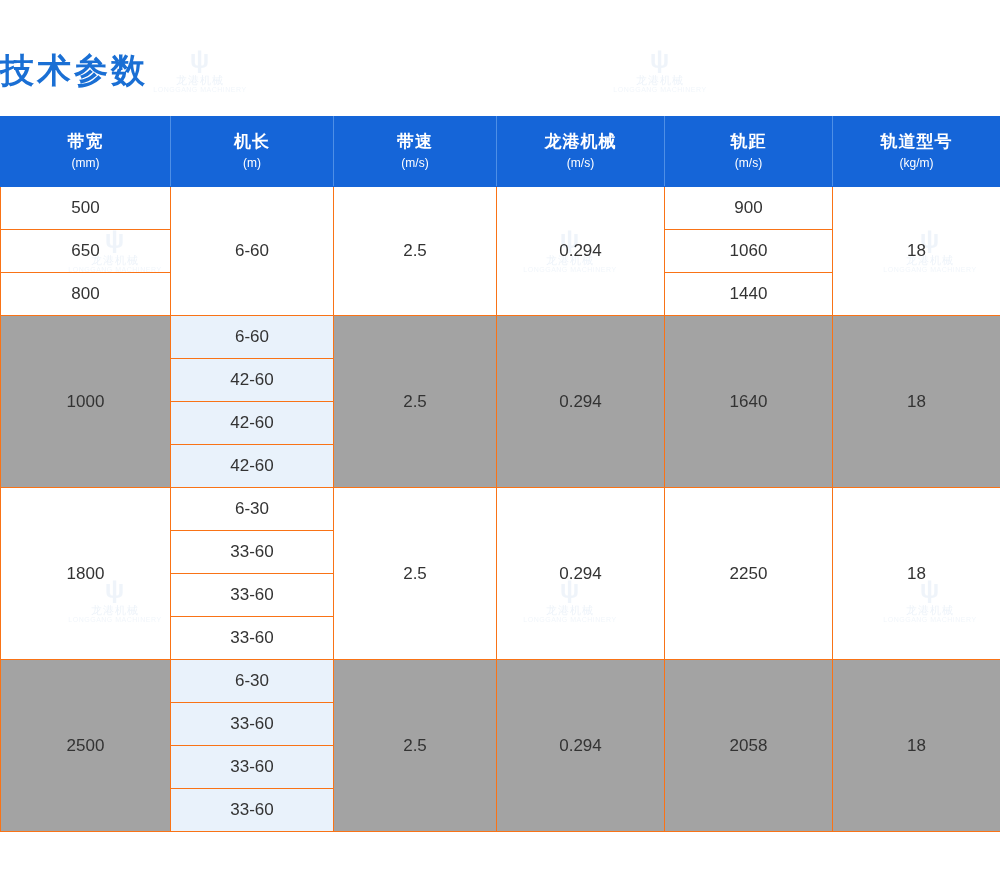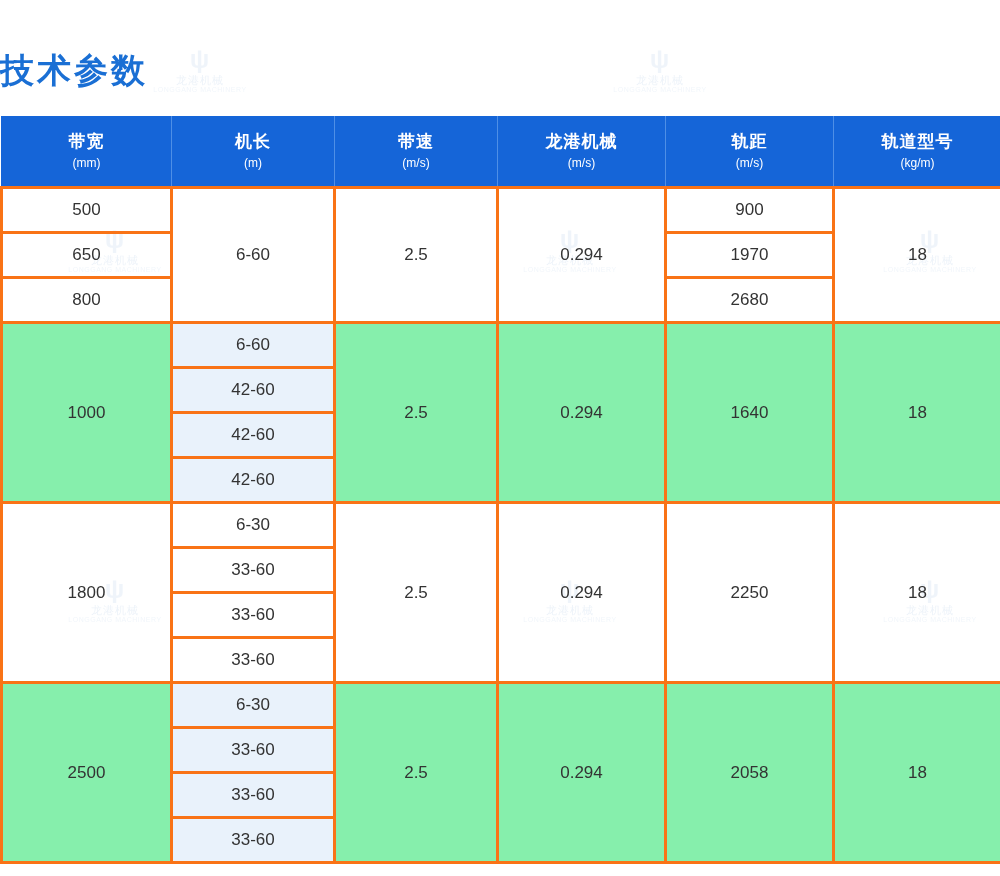--- a/index.html
+++ b/index.html
@@ -99,30 +99,30 @@
   }
   .th-unit {
     display: block;
     font-size: 12px;
     font-weight: normal;
     margin-top: 3px;
     text-align: center;
   }
 
   table.spec-table td {
-    border: 3px solid #f97316;
+    border: 1px solid #f97316;
     text-align: center;
     font-size: 17px;
     color: #333333;
     padding: 11px 20px;
     vertical-align: middle;
     background: transparent;
   }
   tr.band-alt td {
-    background: #86efac;
+    background: #a3a3a3;
   }
   tr.band-alt td.sub-cell {
     background: #e9f2fb;
   }
   td.sub-cell {
     background: #ffffff;
   }
 </style>
 </head>
 <body>
@@ -236,25 +236,25 @@
       <tr>
         <td>500</td>
         <td rowspan="3">6-60</td>
         <td rowspan="3">2.5</td>
         <td rowspan="3">0.294</td>
         <td>900</td>
         <td rowspan="3">18</td>
       </tr>
       <tr>
         <td>650</td>
-        <td>1970</td>
+        <td>1060</td>
       </tr>
       <tr>
         <td>800</td>
-        <td>2680</td>
+        <td>1440</td>
       </tr>
 
       <tr class="band-alt">
         <td rowspan="4">1000</td>
         <td class="sub-cell">6-60</td>
         <td rowspan="4">2.5</td>
         <td rowspan="4">0.294</td>
         <td rowspan="4">1640</td>
         <td rowspan="4">18</td>
       </tr>

